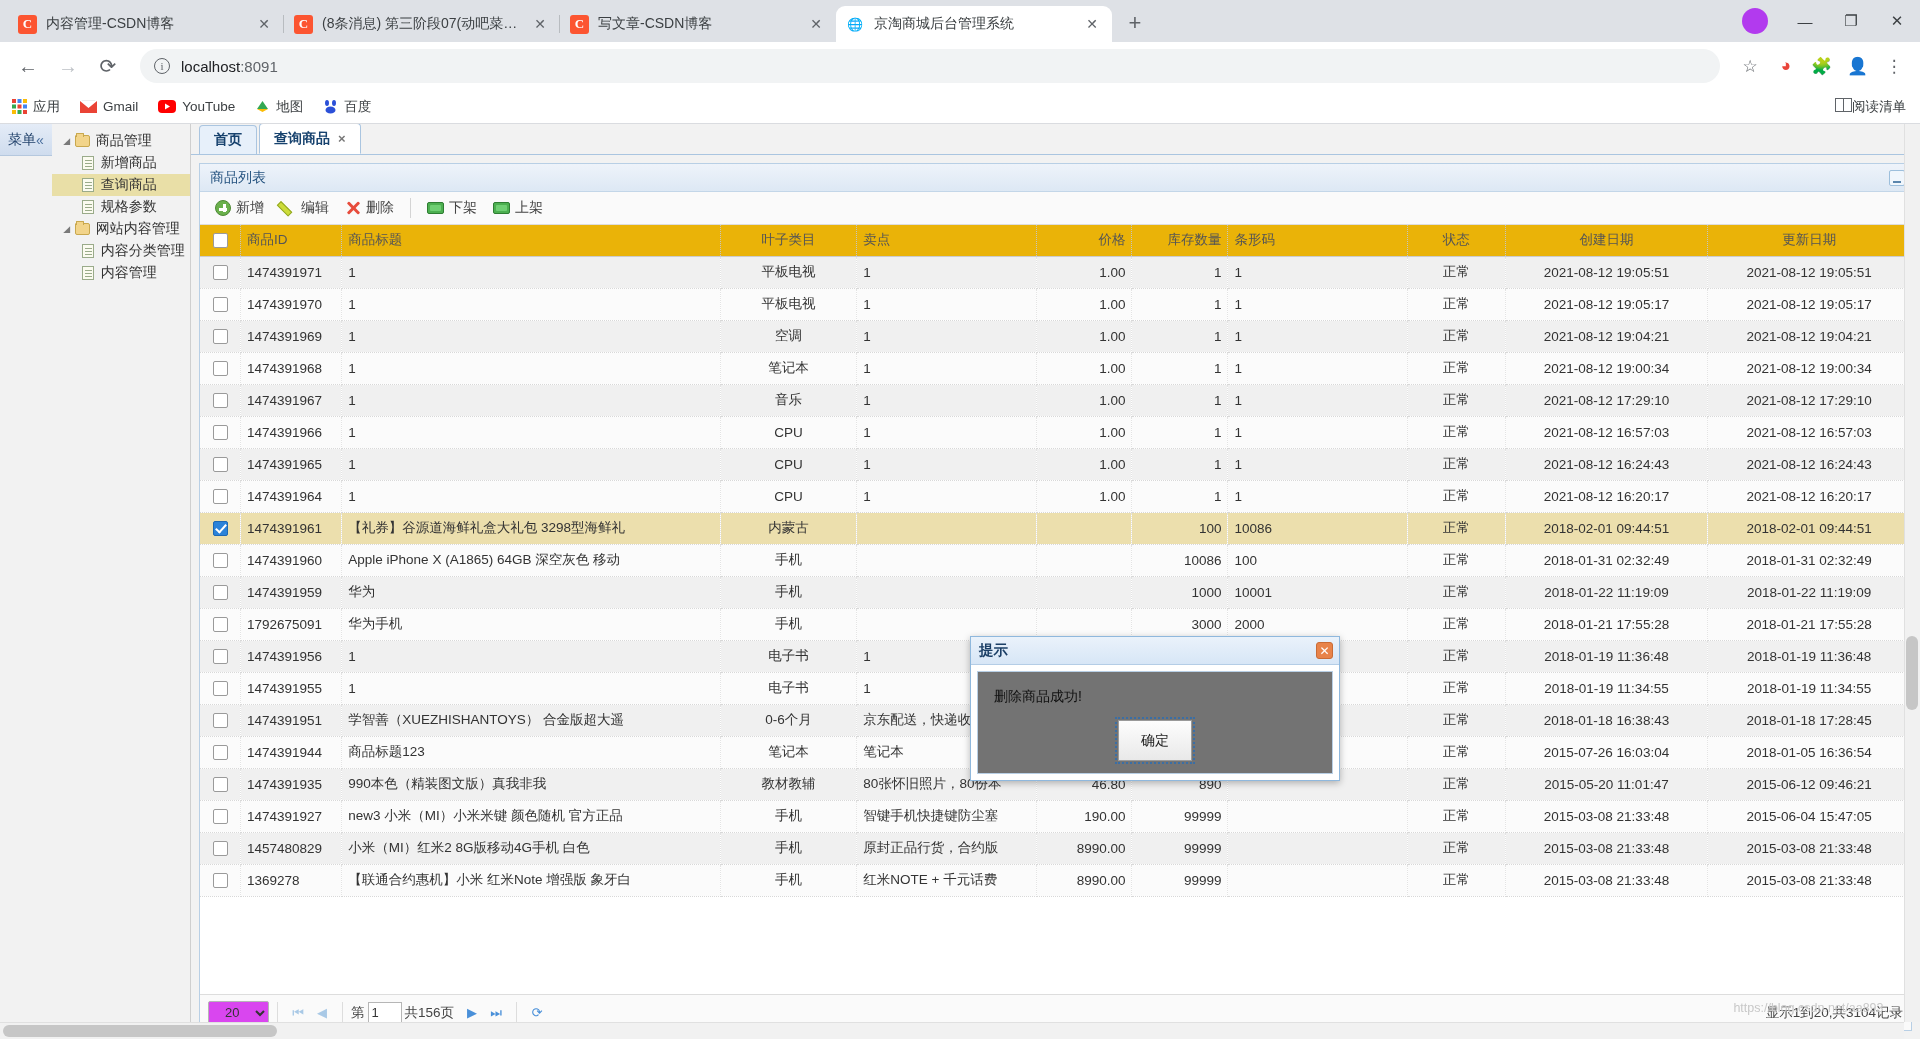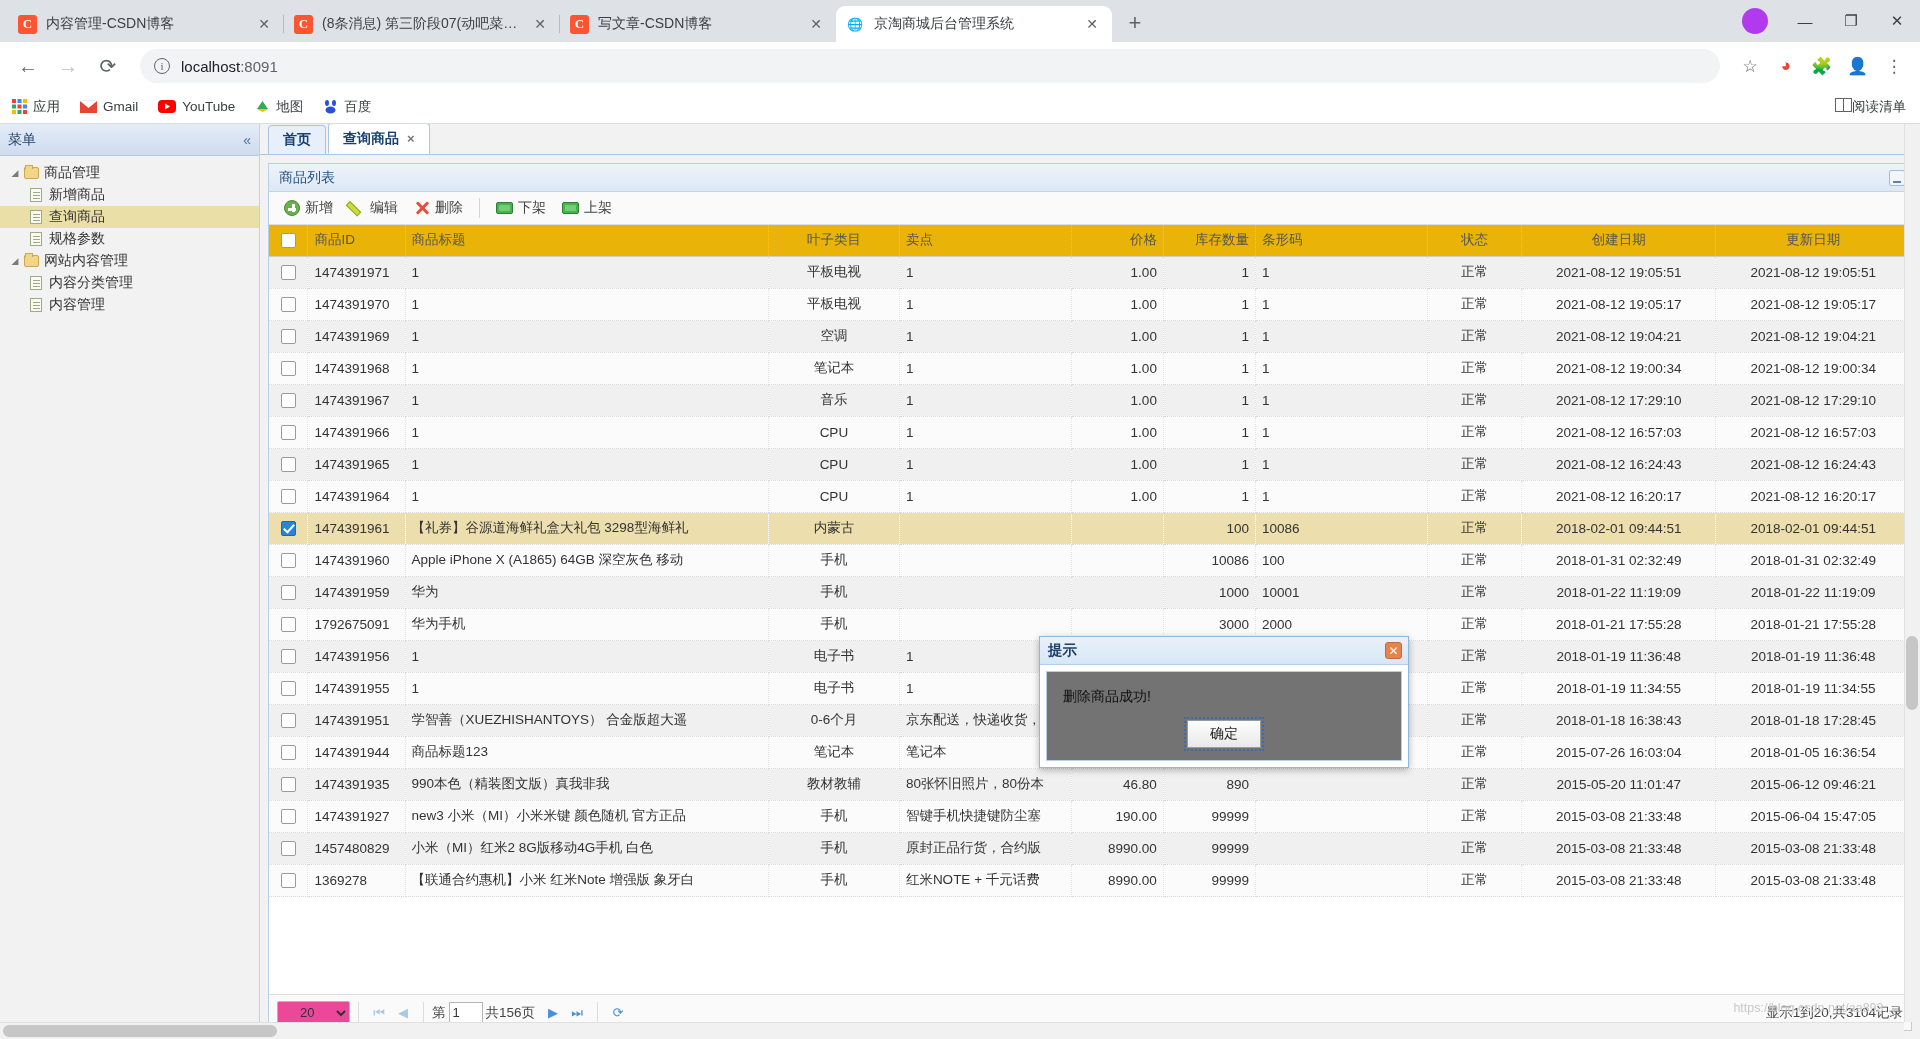--- a/index.html
+++ b/index.html
@@ -53,22 +53,22 @@
   .bookmarks { height:34px; background:#fff; display:flex; align-items:center; padding:0 12px;
                border-bottom:1px solid #dadce0; font-size:13.5px; color:#3c4043; position:relative; }
   .bm { display:flex; align-items:center; margin-right:20px; white-space:nowrap; }
   .bm .bmi { margin-right:6px; display:flex; align-items:center; }
   .bm-right { position:absolute; right:14px; display:flex; align-items:center; }
 
   
   #viewport { flex:1; background:#fff; position:relative; overflow:hidden; display:flex; }
 
   
-  .menupanel { width:260px; background:#f2f2f2; border-right:1px solid #cfcfcf;
-               display:flex; flex-direction:column; }
+  .menupanel { width:191px; background:#f2f2f2; border-right:1px solid #cfcfcf;
+               display:flex; flex-direction:row; }
   .menuhead { height:32px; background:linear-gradient(#e4ecf7,#cfdcee); border-bottom:1px solid #b5c8de;
               display:flex; align-items:center; padding:0 8px; color:#22426b; font-size:14px; }
   .menuhead .mtitle { flex:1; }
   .menuhead .collapse { color:#4a6f9e; font-size:14px; }
   .menubody { flex:1; background:#f2f2f2; padding-top:6px; }
   .tnode { display:flex; align-items:center; height:22px; padding-left:8px; font-size:14px; color:#333; }
   .tnode.sel { background:#e9dfa7; }
   .tnode .arrow { width:14px; color:#7a7a7a; font-size:9px; display:flex; justify-content:center; }
   .tnode .nicon { width:18px; height:16px; margin-right:4px; display:flex; align-items:center; justify-content:center; }
   .tnode.child { padding-left:27px; }
@@ -126,40 +126,40 @@
   .num { text-align:right; }
   .ctr { text-align:center; }
   .chk { width:15px; height:15px; border:1px solid #9a9a9a; background:#fff; border-radius:2px;
          display:inline-block; vertical-align:middle; }
   .chk.on { background:#2b83d9; border-color:#1d68b3; position:relative; }
   .chk.on::after { content:""; position:absolute; left:4px; top:0.5px; width:4px; height:9px;
                    border:solid #fff; border-width:0 2px 2px 0; transform:rotate(42deg); }
 
   .pagerbar { height:36px; background:#fafafa; border-top:1px solid #ddd; display:flex;
               align-items:center; padding:0 8px; font-size:13.5px; color:#444; }
-  .pagesel { height:24px; border:1px solid #b6b6b6; background:#ec4899; border-radius:2px;
-             padding:0 18px; font-size:13px; color:#333; }
+  .pagesel { height:24px; border:1px solid #b6b6b6; background:#d946ef; border-radius:2px;
+             padding:0 12px; font-size:13px; color:#333; }
   .psep { width:1px; height:22px; background:#ddd; margin:0 8px; }
   .pbtn { width:24px; height:24px; display:flex; align-items:center; justify-content:center;
           color:#4a90d9; font-size:13px; }
   .pbtn.dis { color:#a9c9e6; }
   .pginput { width:34px; height:22px; border:1px solid #b6b6b6; background:#fff; margin:0 3px;
              font-size:13px; padding:0 3px; color:#333; }
   .pgright { margin-left:auto; color:#444; }
   .dialog { position:absolute; left:779px; top:512px; width:370px; background:#fff;
             border:1px solid #8fb8dd; box-shadow:0 2px 7px rgba(0,0,0,.28); }
   .dlghead { height:28px; background:linear-gradient(#eaf2fb,#d7e6f6); border-bottom:1px solid #b4cde6;
              display:flex; align-items:center; padding:0 8px; position:relative; }
   .dlghead .dtitle { font-size:14.5px; color:#1b3f66; font-weight:bold; }
   .dlgclose { position:absolute; right:6px; width:17px; height:17px; background:#e8834a; border:1px solid #c96b36;
               border-radius:3px; color:#fff; font-size:12px; display:flex; align-items:center; justify-content:center; font-weight:bold; }
   .dlgbody { margin:6px; border:1px solid #b8cfe5; background:#737373; padding:16px 0 12px 0; min-height:88px; }
   .dlgmsg { padding:0 16px 14px 16px; font-size:14px; color:#111; }
   .dlgbtnrow { display:flex; justify-content:center; }
-  .okbtn { min-width:74px; height:28px; border:1px solid #9a9a9a; background:linear-gradient(#fdfdfd,#e9e9e9);
+  .okbtn { min-width:74px; height:41px; border:1px solid #9a9a9a; background:linear-gradient(#fdfdfd,#e9e9e9);
            display:flex; align-items:center; justify-content:center; font-size:14px; color:#222;
            outline:2px dotted #3a6ea5; outline-offset:1px; }
 
   
   .vscroll { position:absolute; right:0; top:0; width:16px; bottom:17px; background:#f1f1f1; border-left:1px solid #e0e0e0; }
   .vthumb { position:absolute; right:2px; top:512px; width:12px; height:74px; background:#c6c6c6; border-radius:6px; }
   .hscroll { position:absolute; left:0; right:16px; bottom:0; height:17px; background:#f1f1f1; border-top:1px solid #e0e0e0; }
   .hthumb { position:absolute; left:3px; bottom:2px; width:274px; height:12px; background:#c6c6c6; border-radius:6px; }
   .watermark { position:absolute; right:24px; bottom:24px; font-size:12.5px; color:#c8c8c8; }
 </style>

